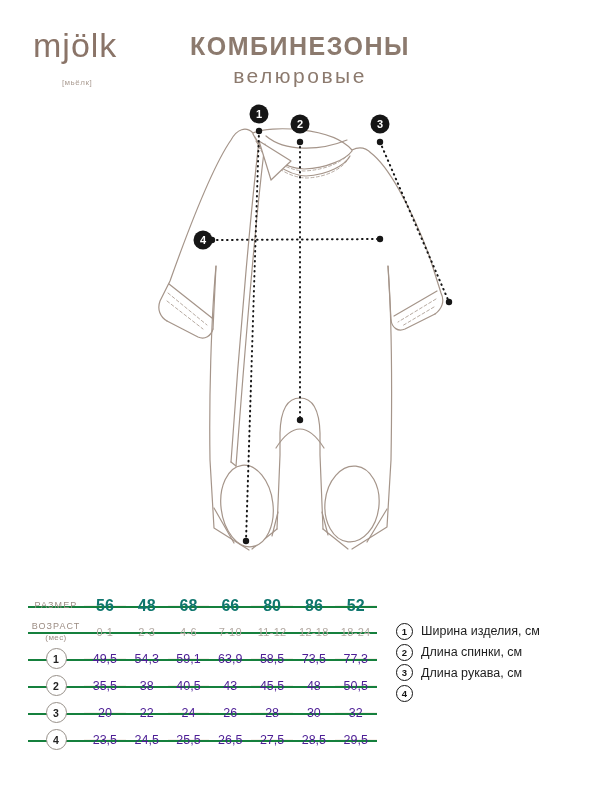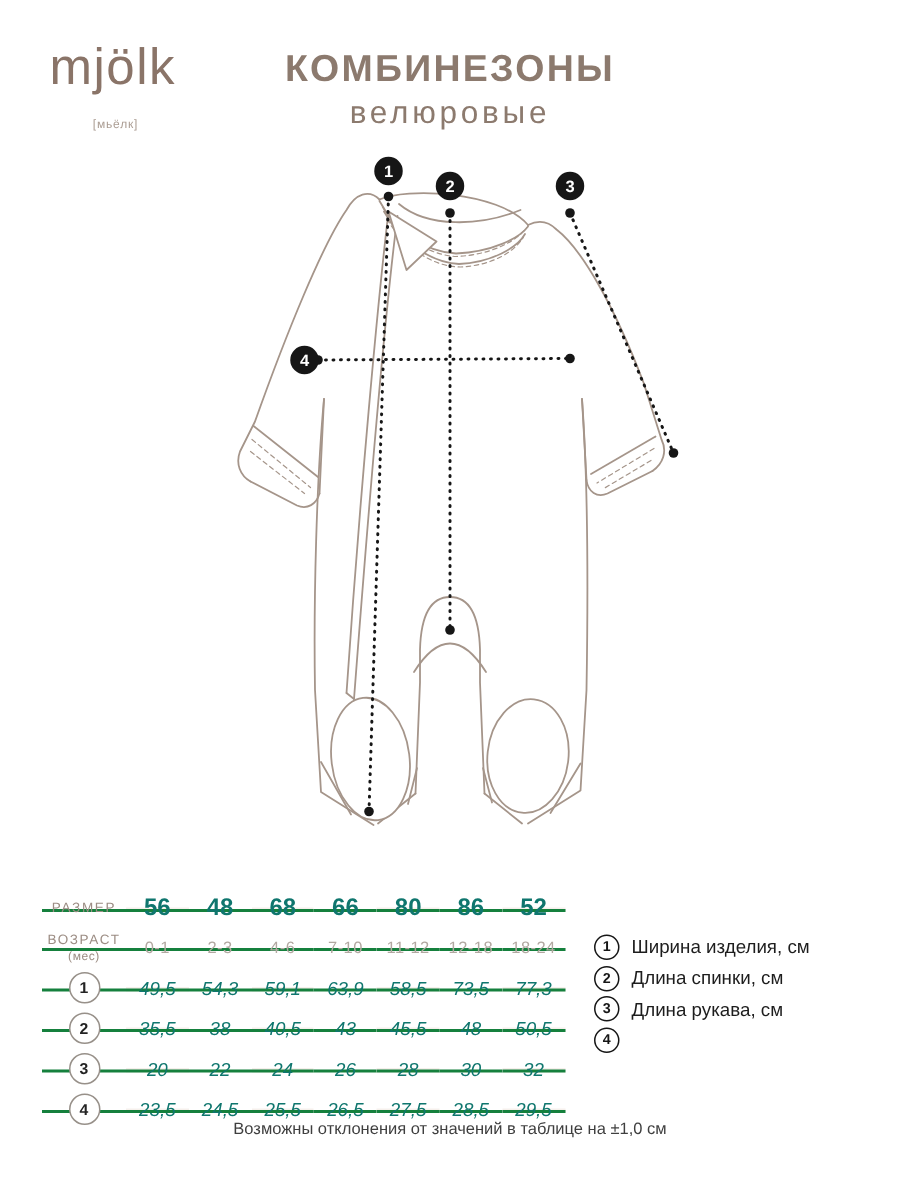--- a/index.html
+++ b/index.html
@@ -17,21 +17,21 @@
   
   .size-table{position:absolute;left:28px;top:581px;display:grid;
       grid-template-columns:56px repeat(7,41.8px);
       grid-template-rows:27px 26px 27px 27px 27px 27px;}
   .tc{display:flex;align-items:center;justify-content:center;border-bottom:2px solid #15803d;box-sizing:border-box;margin-top:24px;}
   .band{background:#f6f0ec;}
   .lbl{font-size:9px;letter-spacing:1.1px;color:#9c8d84;font-weight:400;flex-direction:column;line-height:1.25;}
   .lbl .unit{font-size:8px;letter-spacing:.4px;}
   .size-val{font-size:16px;font-weight:700;color:#0f766e;}
   .age-val{font-size:11px;color:#b2a8a1;letter-spacing:.3px;}
-  .data-val{font-size:12.5px;color:#0f766e;font-weight:500;font-style:italic;}
+  .data-val{font-size:12.5px;color:#4c1d95;font-weight:500;}
   .circ{width:19px;height:19px;border:1px solid #979089;border-radius:50%;display:flex;
         align-items:center;justify-content:center;font-size:10.5px;font-weight:700;color:#232323;background:#fff;}
   
   .legend{position:absolute;left:396px;top:621px;display:flex;flex-direction:column;}
   .legend-item{display:flex;align-items:center;height:20.7px;}
   .lcirc{width:15px;height:15px;border:1.6px solid #161616;border-radius:50%;display:flex;flex:0 0 auto;
          align-items:center;justify-content:center;font-size:9.5px;font-weight:700;color:#161616;}
   .ltext{font-size:12.5px;color:#1d1d1d;font-weight:500;margin-left:8px;white-space:nowrap;}
   
   .footnote{position:absolute;left:0;right:0;top:747px;text-align:center;font-size:11px;color:#3f3f3f;}
@@ -206,15 +206,14 @@
     </div>
     <div class="legend-item">
       <span class="lcirc">3</span>
       <span class="ltext">Длина рукава, см</span>
     </div>
     <div class="legend-item">
       <span class="lcirc">4</span>
     </div>
   </div>
 
-  <div class="footnote">Возможны отклонения от значений в таблице на ±1,0 см</div>
 
 </div>
 
 </body></html>

